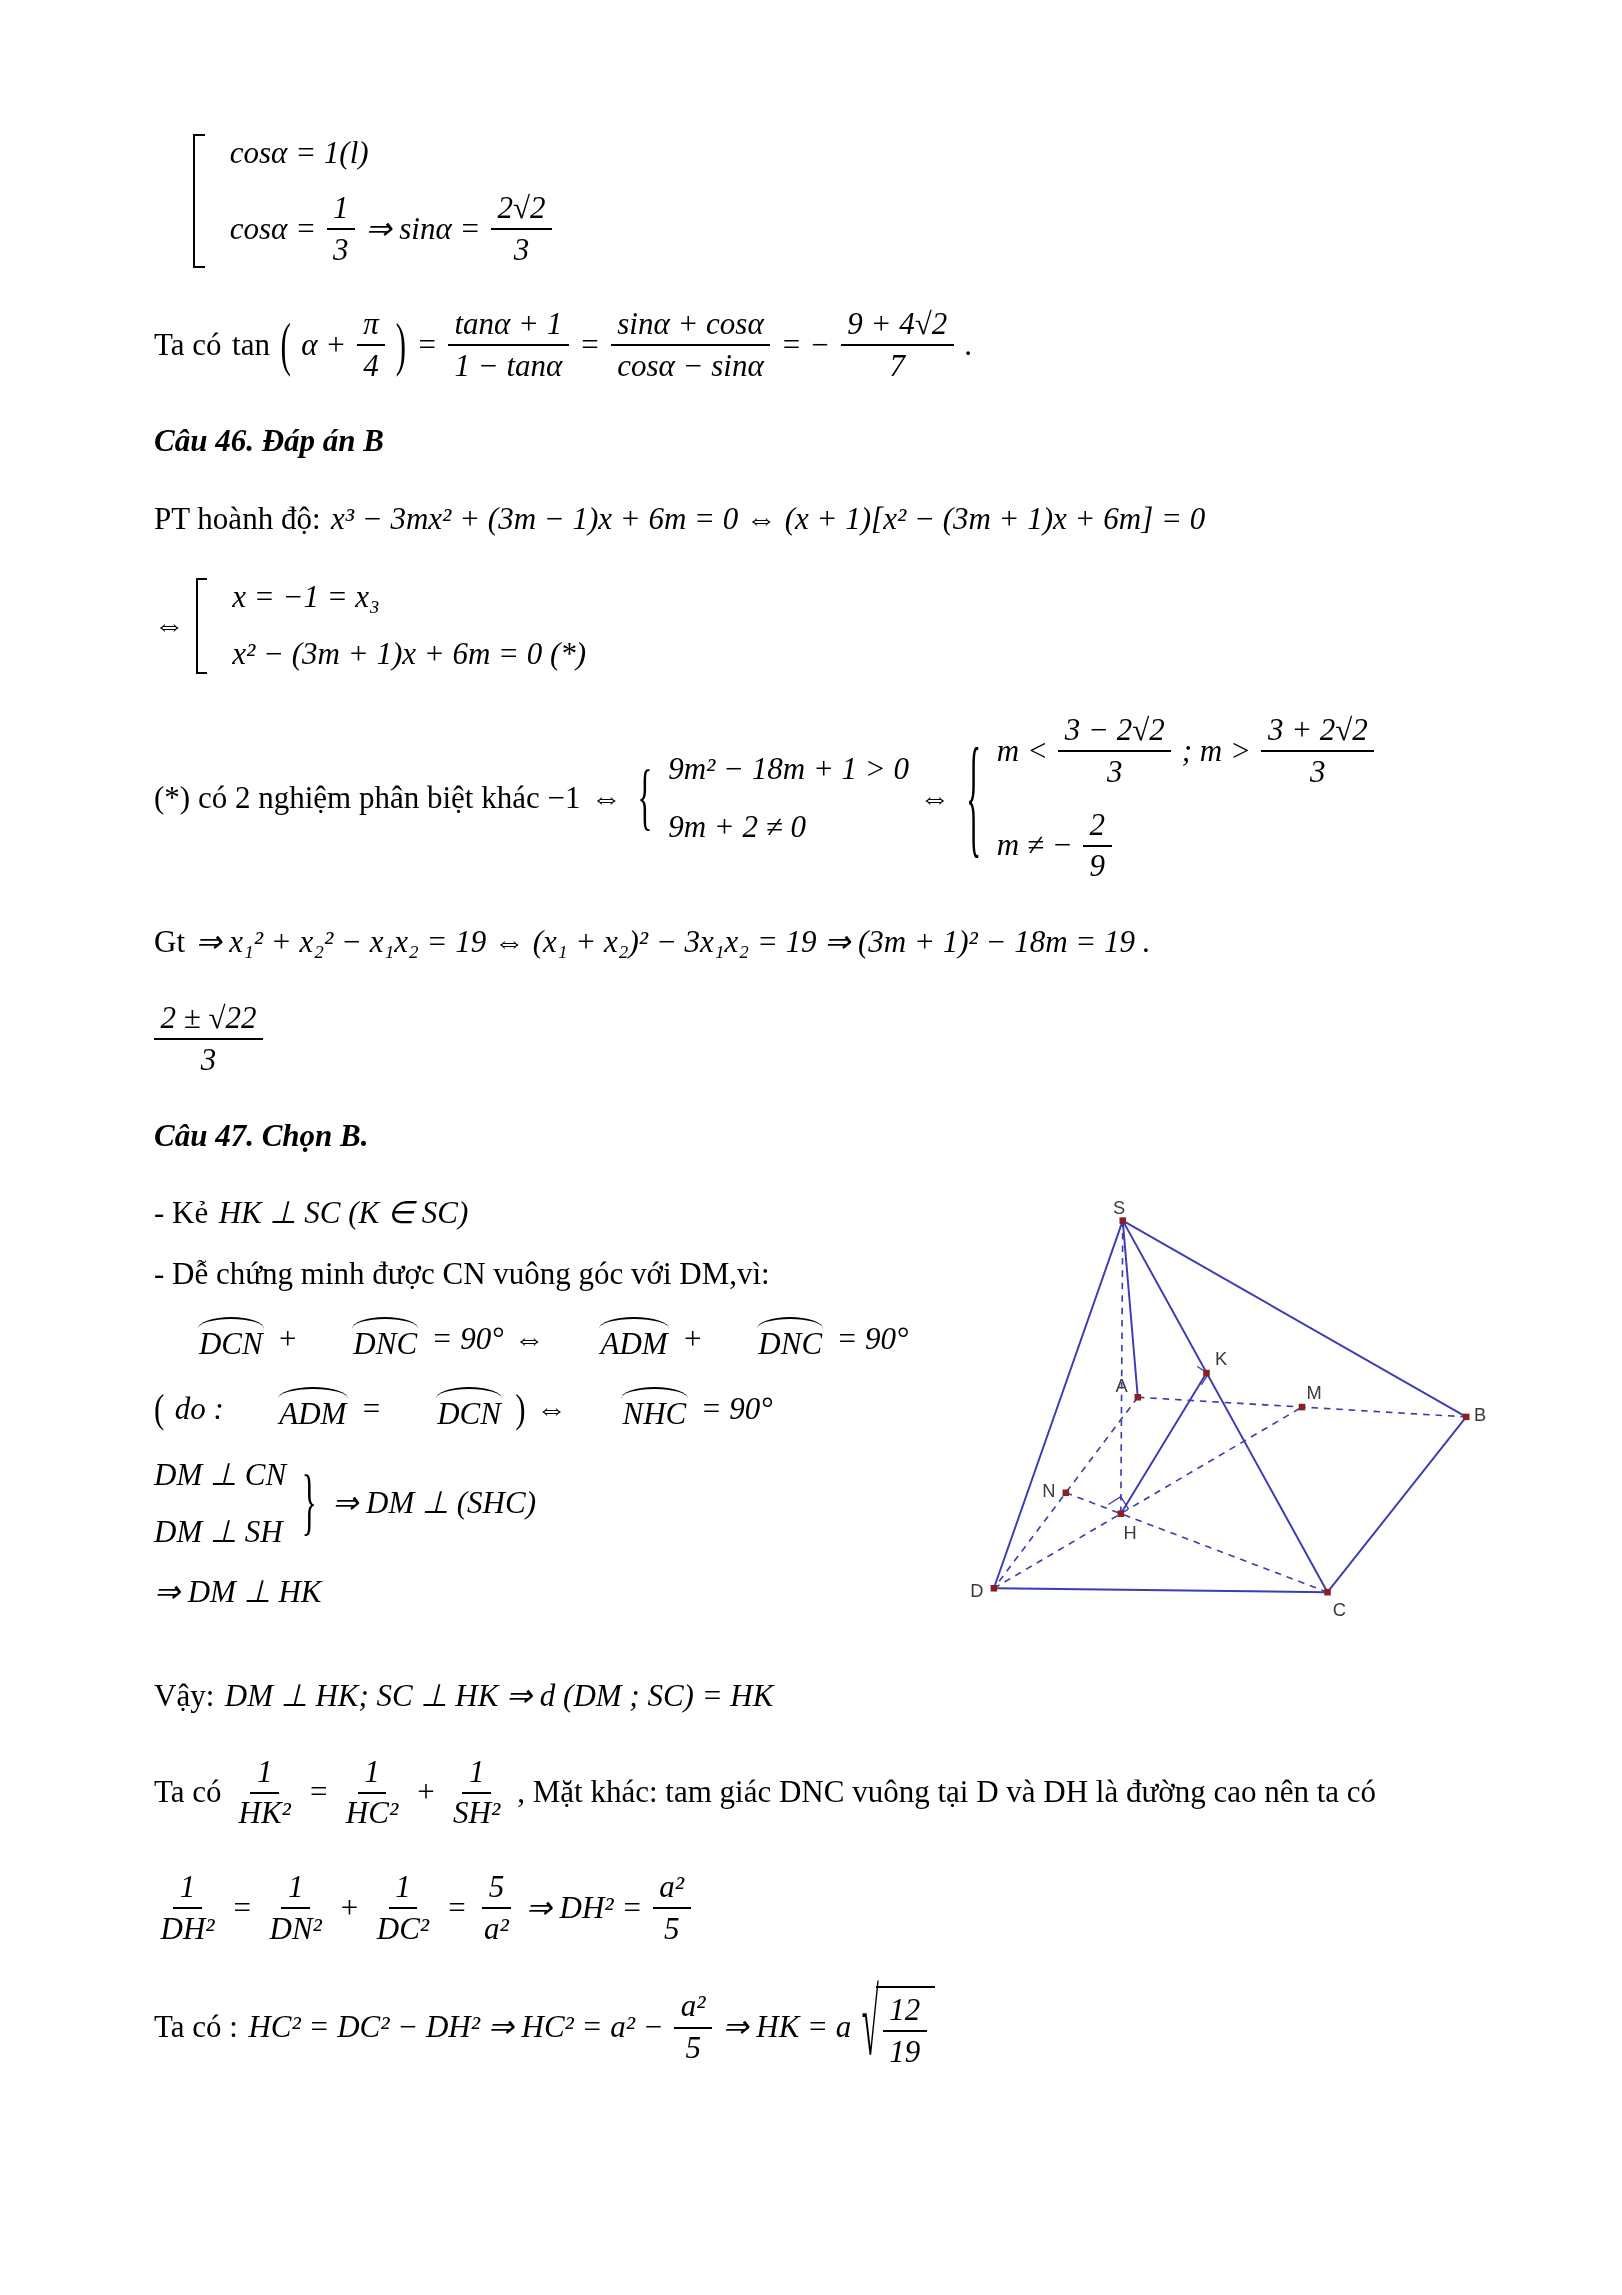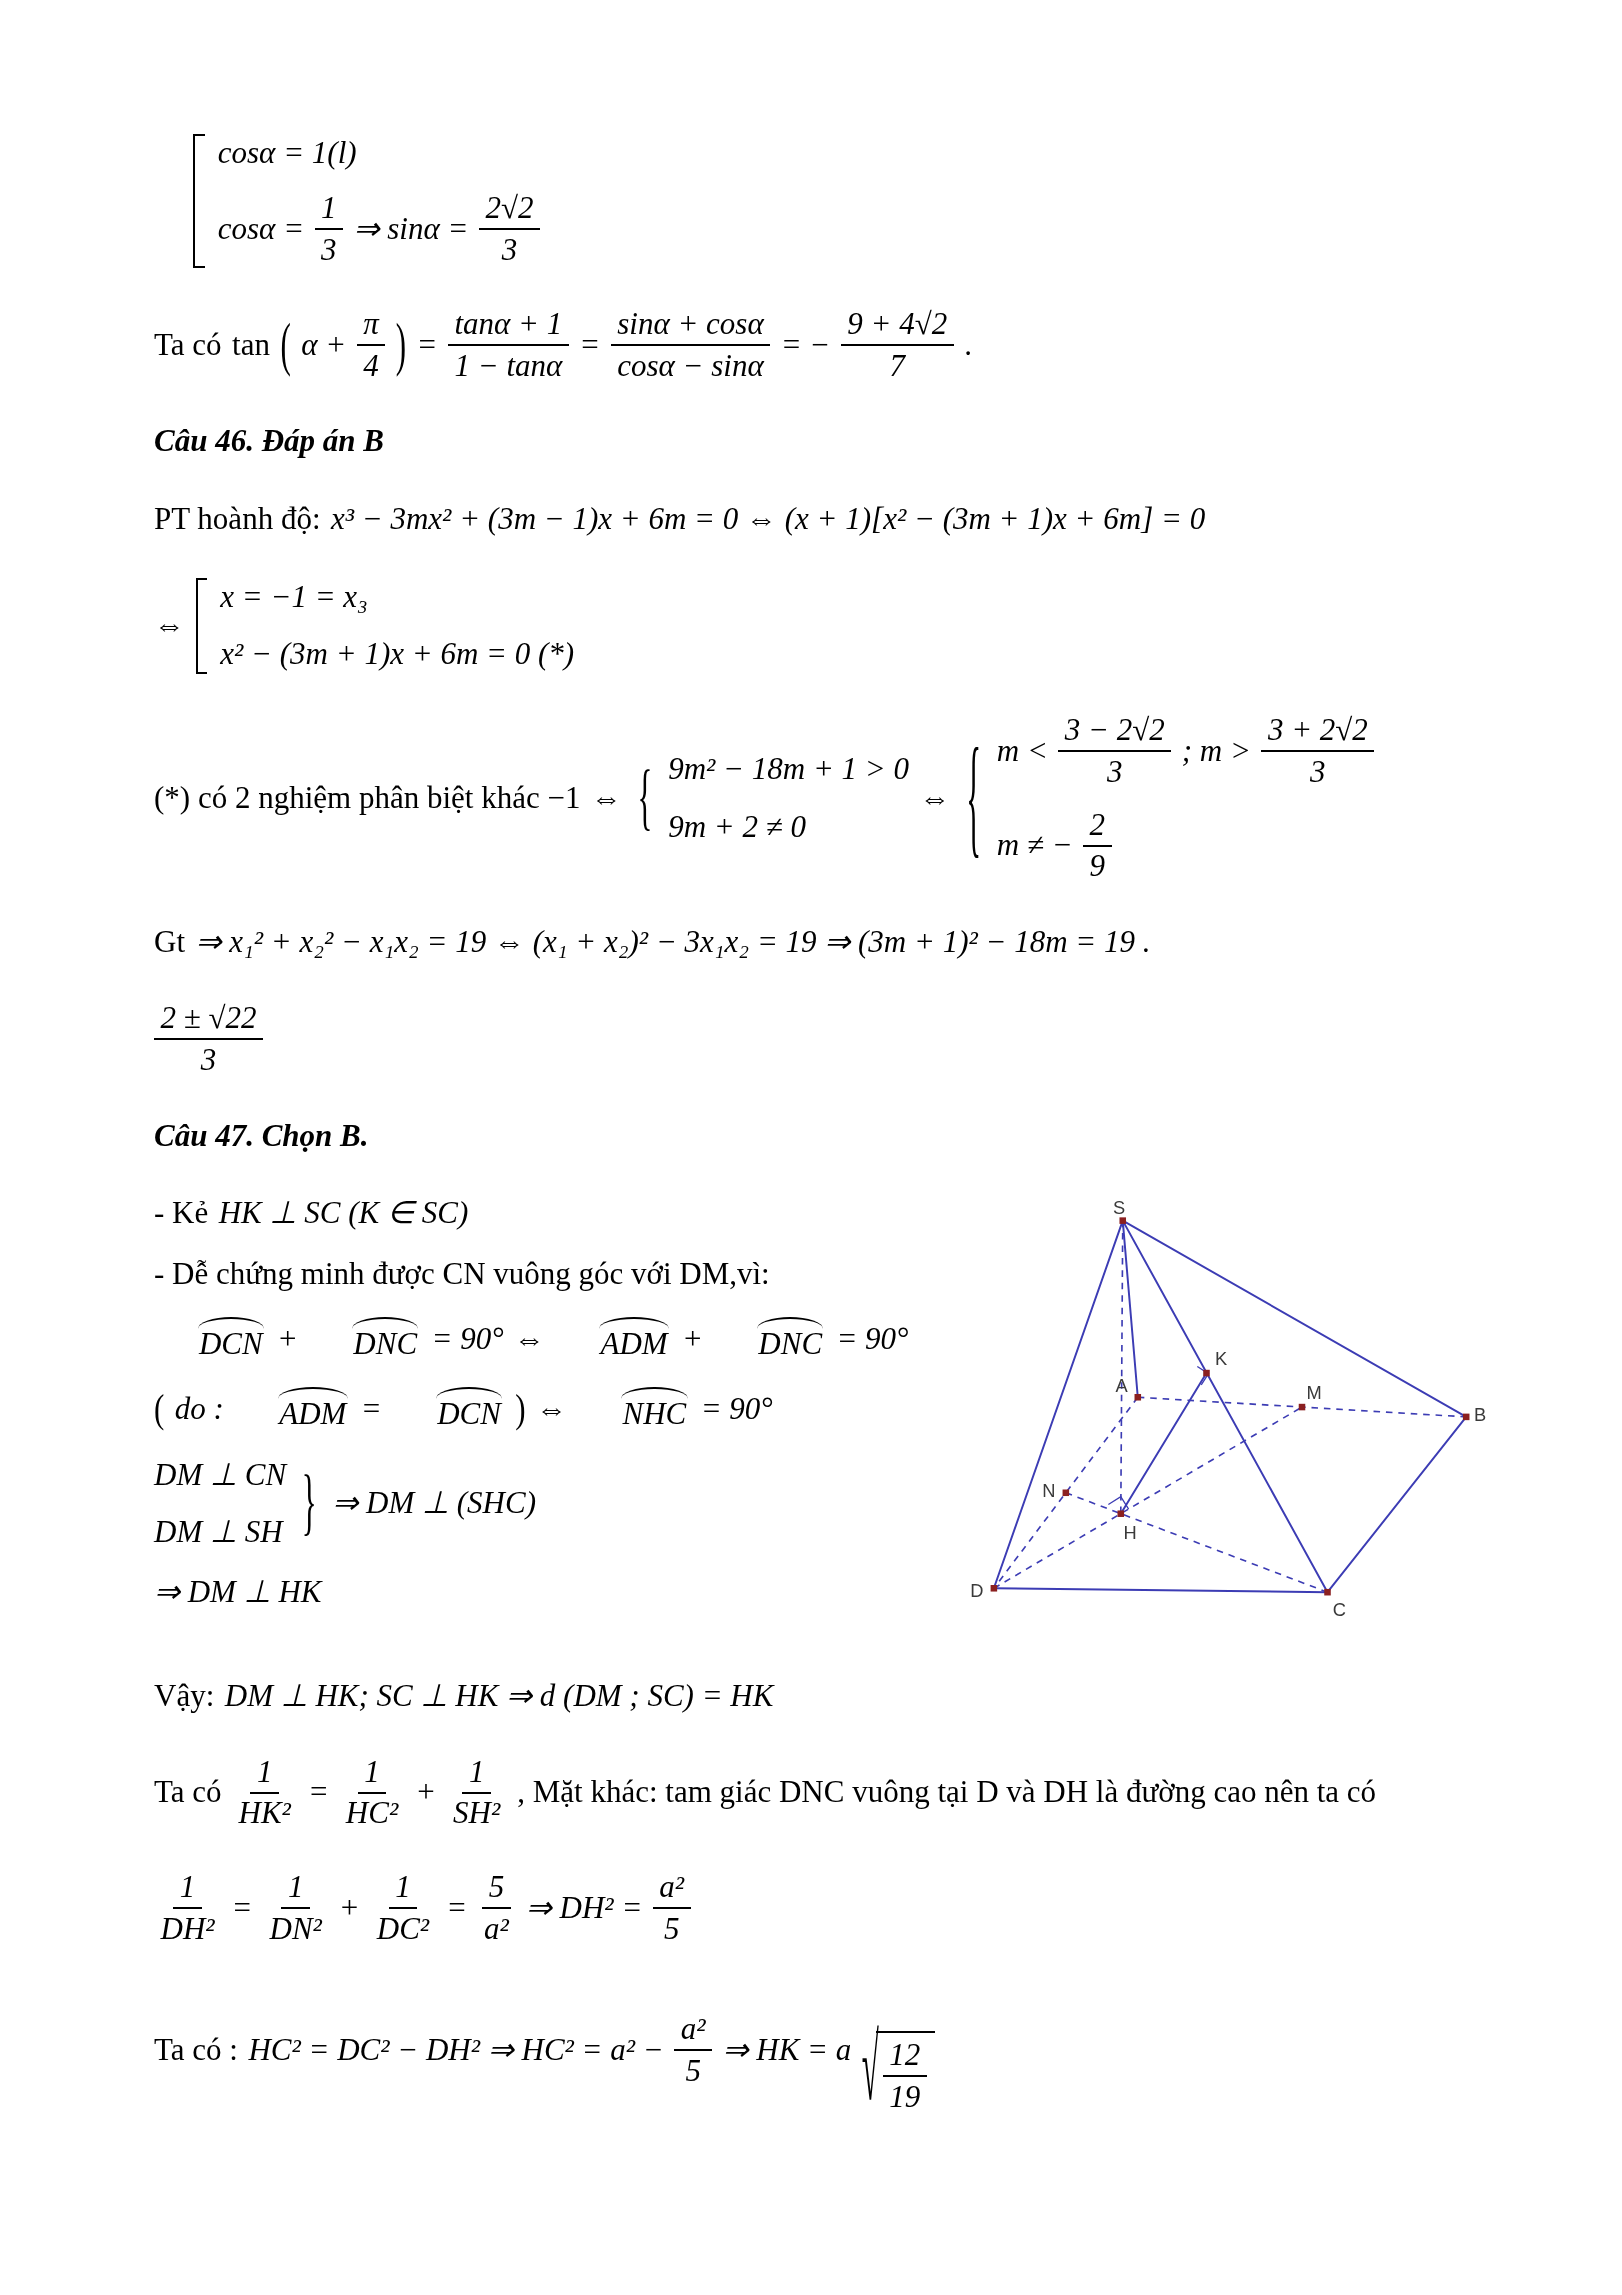--- a/index.html
+++ b/index.html
@@ -19,35 +19,35 @@
   .eqline { display:flex; align-items:center; gap:10.5px; flex-wrap:nowrap; }
   .math { font-style:italic; white-space:nowrap; }
   .rm { font-style:normal; white-space:nowrap; }
   .bold { font-weight:bold;font-style:italic; }
   .indent1 { padding-left:39px; }
 
   .frac { display:inline-flex; flex-direction:column; align-items:center; }
   .frac .num { padding:0 6.5px 2.6px; border-bottom:2px solid #000; text-align:center; line-height:1.12; white-space:nowrap; }
   .frac .den { padding:2.6px 6.5px 0; text-align:center; line-height:1.12; white-space:nowrap; }
 
-  .cases { display:inline-flex; align-items:center; }
+  .cases { display:inline-flex; align-items:center;gap:12px; }
   .sqbracket { align-self:stretch; width:11.8px; border-left:2.6px solid #000; border-top:2.6px solid #000; border-bottom:2.6px solid #000; margin-right:13px; }
   .rows { display:flex; flex-direction:column; gap:18.3px; }
   .rows .crow { display:flex; align-items:center; gap:10.5px; }
 
   .brace { display:inline-block; transform:scaleY(var(--sy,2.4)); transform-origin:center; font-style:normal; margin:0 5.2px; }
   .bigp  { display:inline-block; transform:scaleY(var(--sy,1.9)); transform-origin:center; font-style:normal; }
 
   .arc { position:relative; display:inline-block; font-style:italic; padding:9.2px 3.9px 0; white-space:nowrap;margin-left:41px; }
   .arc::before { content:""; position:absolute; top:1.3px; left:2.6px; right:2.6px; height:9.8px;
                  border-top:2px solid #000; border-radius:50% 50% 0 0 / 100% 100% 0 0; }
 
   .sqrt { display:inline-flex; align-items:flex-end; }
   .sqrt .rad { display:inline-block; transform:scaleY(3.0); transform-origin:center 82%; font-style:normal; margin-right:-2.6px; }
-  .sqrt .body { display:inline-flex; align-items:center; border-top:2.6px solid #000; padding:5.2px 7.9px 0 6.5px;margin-top:45px; }
+  .sqrt .body { display:inline-flex; align-items:center; border-top:2.6px solid #000; padding:5.2px 7.9px 0 6.5px; }
 
   .row47 { display:flex; align-items:flex-start;justify-content:flex-end; }
   .col-left { width:772px; flex:0 0 auto; }
   .col-right { flex:1; display:flex; justify-content:flex-end; padding-right:13px; padding-top:6.5px; }
 </style>
 </head>
 <body>
 
 <div class="page">
 

